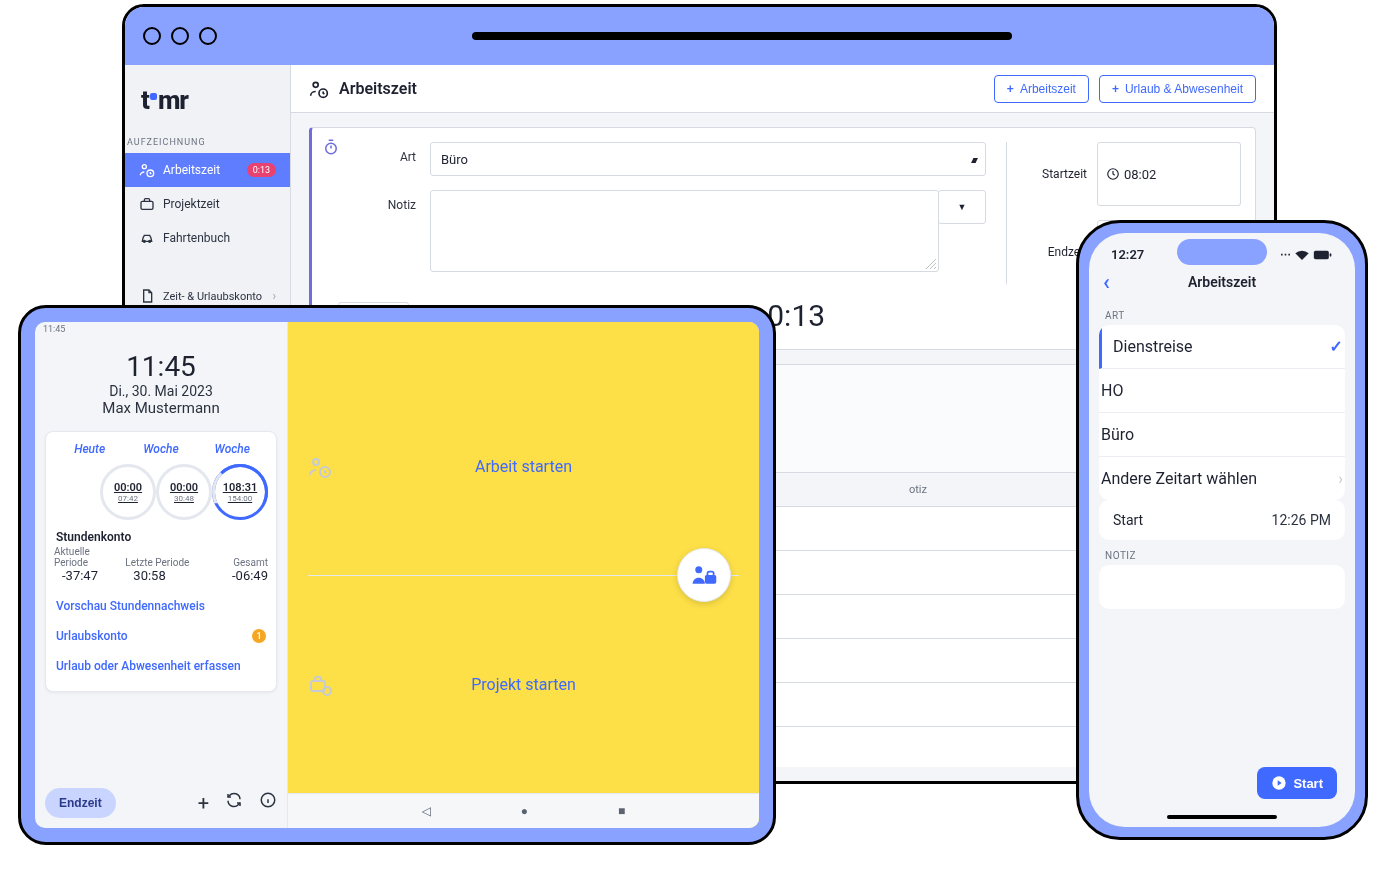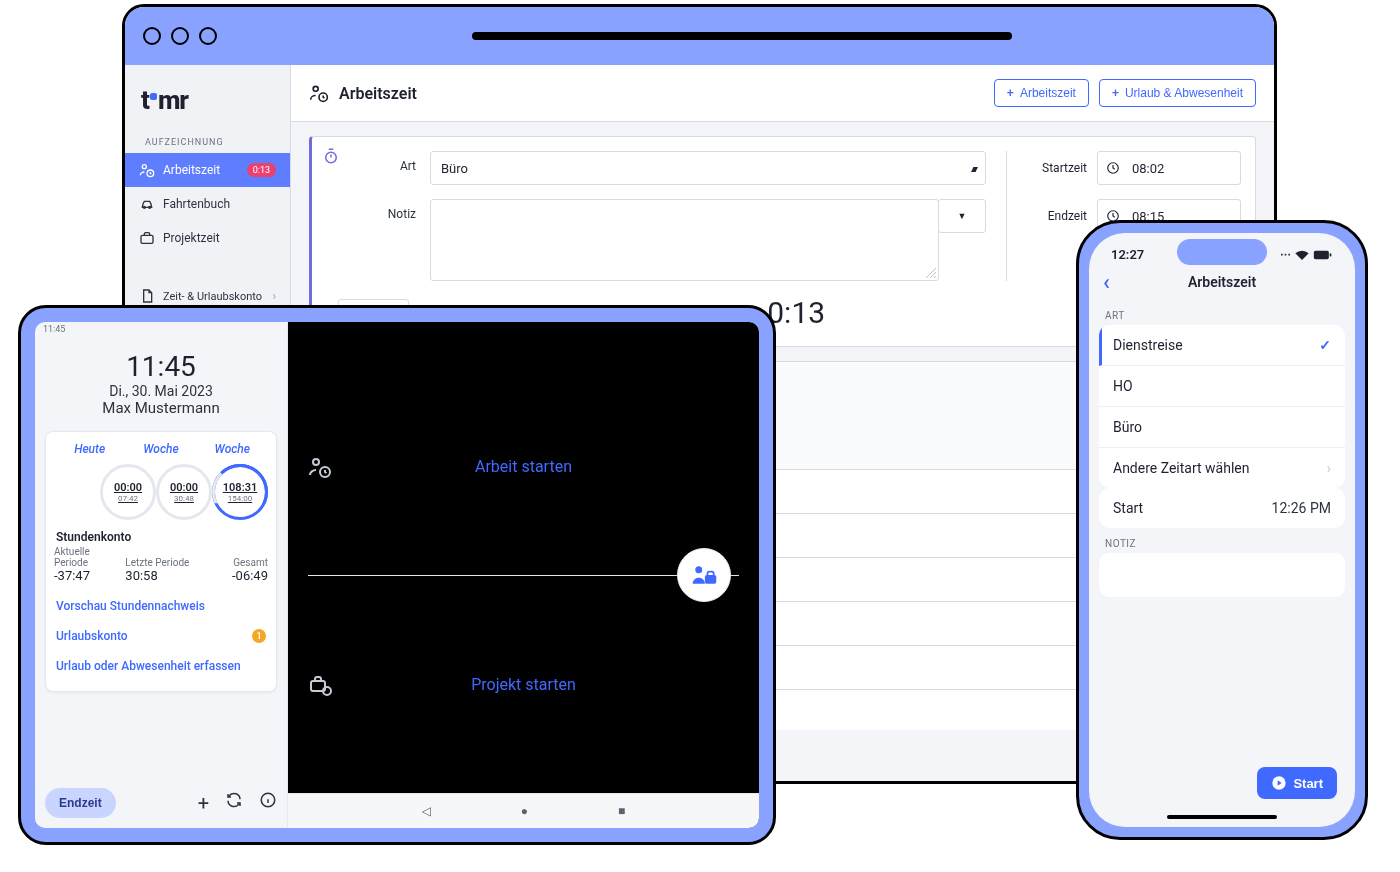--- a/index.html
+++ b/index.html
@@ -80,21 +80,21 @@
   }
   .logo{
     font-weight:800;
     font-size:26px;
     padding:20px 16px 6px;
     letter-spacing:-1px;
   }
   .logo .i{display:inline-block; width:7px;height:7px;border-radius:2px;background:var(--blue);margin:0 1px;transform:translateY(-9px);}
   .section-hdr{
     font-size:9px; letter-spacing:1px; color:var(--muted);
-    padding:16px 20px 6px;
+    padding:16px 2px 6px;
     text-transform:uppercase;
   }
   .sb-item{
     display:flex;align-items:center;gap:8px;
     padding:9px 14px;
     color:#2c3340;
     cursor:pointer;
   }
   .sb-item.active{background:var(--blue-mid); color:#fff;}
   .sb-item .ico{width:16px;height:16px;display:flex;align-items:center;justify-content:center;flex:none;}
@@ -179,21 +179,21 @@
     border-left:1px solid var(--border);
     padding-left:20px;
     display:flex; flex-direction:column; gap:14px;
   }
   .time-row{display:flex;align-items:center;gap:10px;}
   .time-lbl{width:60px;text-align:right;font-size:12px;}
   .time-field{
     border:1px solid var(--border);
     border-radius:3px;
     height:32px;width:126px;
-    display:flex;align-items:center;gap:12px;padding:0 8px;
+    display:flex;align-items:center;gap:4px;padding:15px 8px;
     font-size:13px;
   }
   .card-footer{
     display:flex;align-items:center;
     padding:14px 16px 2px 16px;
   }
   .del-btn{
     border:1px solid var(--border);
     background:#fff;
     font-size:12px;
@@ -289,32 +289,32 @@
     content:"";position:absolute;inset:-3px;border-radius:50%;
     border:3px solid #e4e7ee;
     border-top-color:var(--blue);border-right-color:var(--blue);border-bottom-color:var(--blue);
     clip-path:polygon(0 0,100% 0,100% 70%,0 70%);
   }
   .sk{font-size:12px;font-weight:600;margin:10px 2px 2px;}
   .sk-row{display:flex;font-size:10px;color:var(--muted);align-items:flex-end;}
   .sk-row span{flex:1;}
   .sk-row span:last-child{text-align:right;}
   .sk-val{display:flex;font-size:13px;margin-bottom:8px;}
-  .sk-val span{flex:1;}
+  .sk-val span{flex:1;margin-left:8px;}
   .sk-val span:last-child{text-align:right;}
   .link{color:var(--blue);font-size:12px;font-weight:500;padding:8px 2px;display:flex;align-items:center;cursor:pointer;}
   .link .badge-o{margin-left:auto;width:14px;height:14px;border-radius:50%;background:var(--orange);font-size:9px;color:#fff;display:flex;align-items:center;justify-content:center;}
   .tab-left .footer{
     margin-top:auto;display:flex;align-items:center;gap:12px;
   }
   .pill-btn{background:#c9d5ff;color:#2a3a8a;font-size:12px;font-weight:600;border:none;border-radius:18px;padding:8px 14px;cursor:pointer;}
   .tab-left .footer .icons{margin-left:auto;display:flex;gap:16px;color:#2c3340;}
   .tab-right{
     flex:1;
-    background:#000000;
+    background:#fde047;
     border-left:1px solid #e5e8ef;
     display:flex;flex-direction:column;
     padding-top:36px;
   }
   .big-row{
     flex:1;display:flex;align-items:center;justify-content:center;gap:16px;
     color:var(--blue);font-size:16px;position:relative;
   }
   .big-row .dim{position:absolute;left:20px;color:#c5cad6;}
   .divider{height:1px;background:#e5e8ef;margin:0 20px;}
@@ -364,21 +364,21 @@
   .ph-nav{
     display:flex;align-items:center;justify-content:center;
     padding:12px 14px 10px;position:relative;
     font-size:14px;font-weight:600;
   }
   .ph-nav .back{position:absolute;left:14px;color:var(--blue);font-size:22px;line-height:1;cursor:pointer;}
   .ph-sec{font-size:10px;letter-spacing:.5px;color:var(--muted);padding:10px 16px 4px;text-transform:uppercase;}
   .ph-list{background:#fff;margin:0 10px;border-radius:10px;overflow:hidden;}
   .ph-item{
     display:flex;align-items:center;
-    padding:12px 14px;font-size:14px;
+    padding:12px 2px;font-size:16px;
     border-bottom:1px solid #eceef3;
     cursor:pointer;
   }
   .ph-item:first-child{border-left:3px solid var(--blue);padding-left:11px;}
   .ph-item:last-child{border-bottom:none;}
   .ph-item .check{margin-left:auto;color:var(--blue);font-weight:700;}
   .ph-item .chev{margin-left:auto;color:#c5cad6;}
   .ph-row{background:#fff;margin:0 10px;border-radius:10px;padding:12px 14px;display:flex;font-size:14px;}
   .ph-row .val{margin-left:auto;color:#2c3340;}
   .ph-notebox{background:#fff;margin:0 10px;border-radius:10px;height:44px;}
@@ -419,36 +419,36 @@
                 <path d="M17 15v2l1.5 1"></path>
               </svg>
           </span>
           <span>Arbeitszeit</span>
           <span class="sb-badge">0:13</span>
         </div>
 
         <div class="sb-item">
           <span class="ico">
             <svg width="16" height="16" viewBox="0 0 24 24" fill="none" stroke="currentColor" stroke-width="2">
+                <rect x="3" y="8" width="18" height="12" rx="2"></rect>
+                <path d="M8 8V6a2 2 0 012-2h4a2 2 0 012 2v2"></path>
+              </svg>
+          </span>
+          <span>Projektzeit</span>
+        </div>
+
+        <div class="sb-item">
+          <span class="ico">
+            <svg width="16" height="16" viewBox="0 0 24 24" fill="none" stroke="currentColor" stroke-width="2">
                 <path d="M5 17h14l-1-5-2-4H8l-2 4-1 5z"></path>
                 <circle cx="8" cy="17" r="1.5"></circle>
                 <circle cx="16" cy="17" r="1.5"></circle>
               </svg>
           </span>
           <span>Fahrtenbuch</span>
-        </div>
-
-        <div class="sb-item">
-          <span class="ico">
-            <svg width="16" height="16" viewBox="0 0 24 24" fill="none" stroke="currentColor" stroke-width="2">
-                <rect x="3" y="8" width="18" height="12" rx="2"></rect>
-                <path d="M8 8V6a2 2 0 012-2h4a2 2 0 012 2v2"></path>
-              </svg>
-          </span>
-          <span>Projektzeit</span>
         </div>
 
         <div style="height:24px"></div>
 
         <div class="sb-item">
           <span class="ico">
             <svg width="16" height="16" viewBox="0 0 24 24" fill="none" stroke="currentColor" stroke-width="2">
                 <path d="M7 3h8l4 4v14H7z"></path>
                 <path d="M15 3v4h4"></path>
               </svg>
@@ -563,20 +563,21 @@
               </div>
             </div>
             <div class="summary-cell" style="overflow:hidden;width:30px;align-items:flex-start;">
               <span class="hdr">M</span>
               <div class="ring">
                 <span>9</span>
                 <span class="sub">1</span>
               </div>
             </div>
           </div>
+          <div class="note-row" style="padding-left:600px;">otiz</div>
           <div class="empty-rows"></div>
         </div>
       </div>
     </div>
   </div>
 
   <div class="tablet">
     <div class="screen">
       <div class="statusbar">
         <span>11:45</span>

